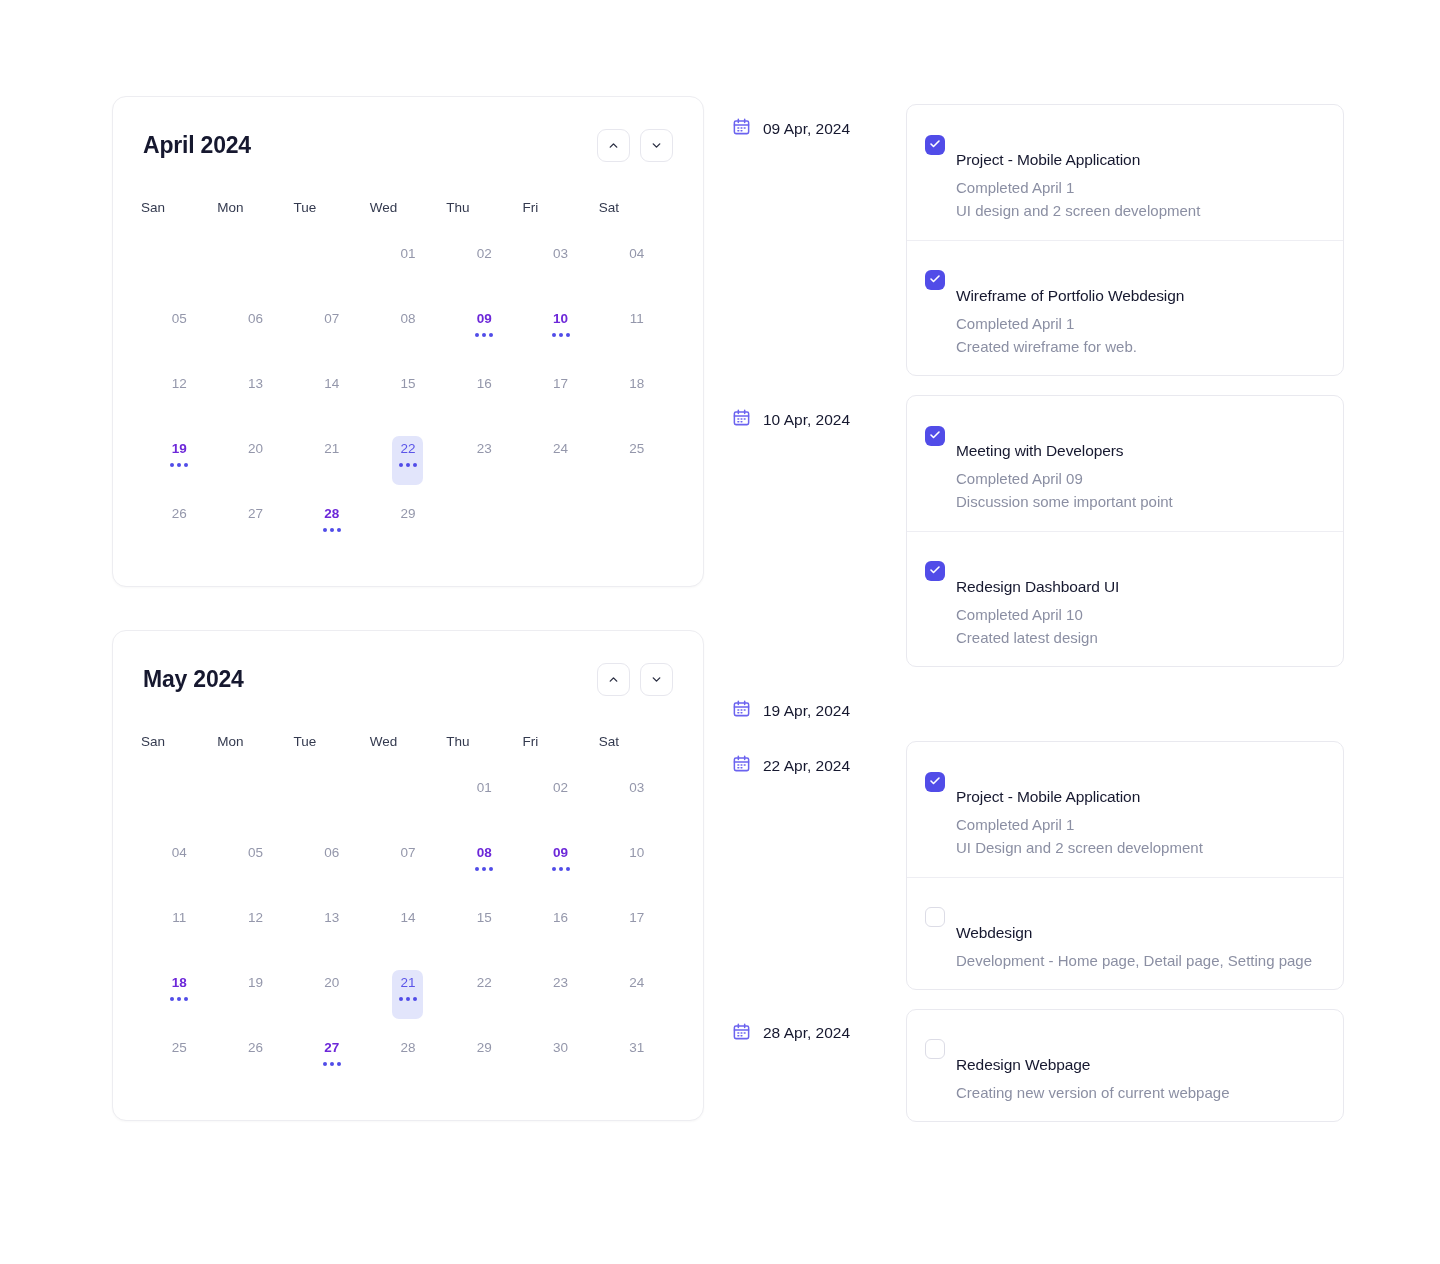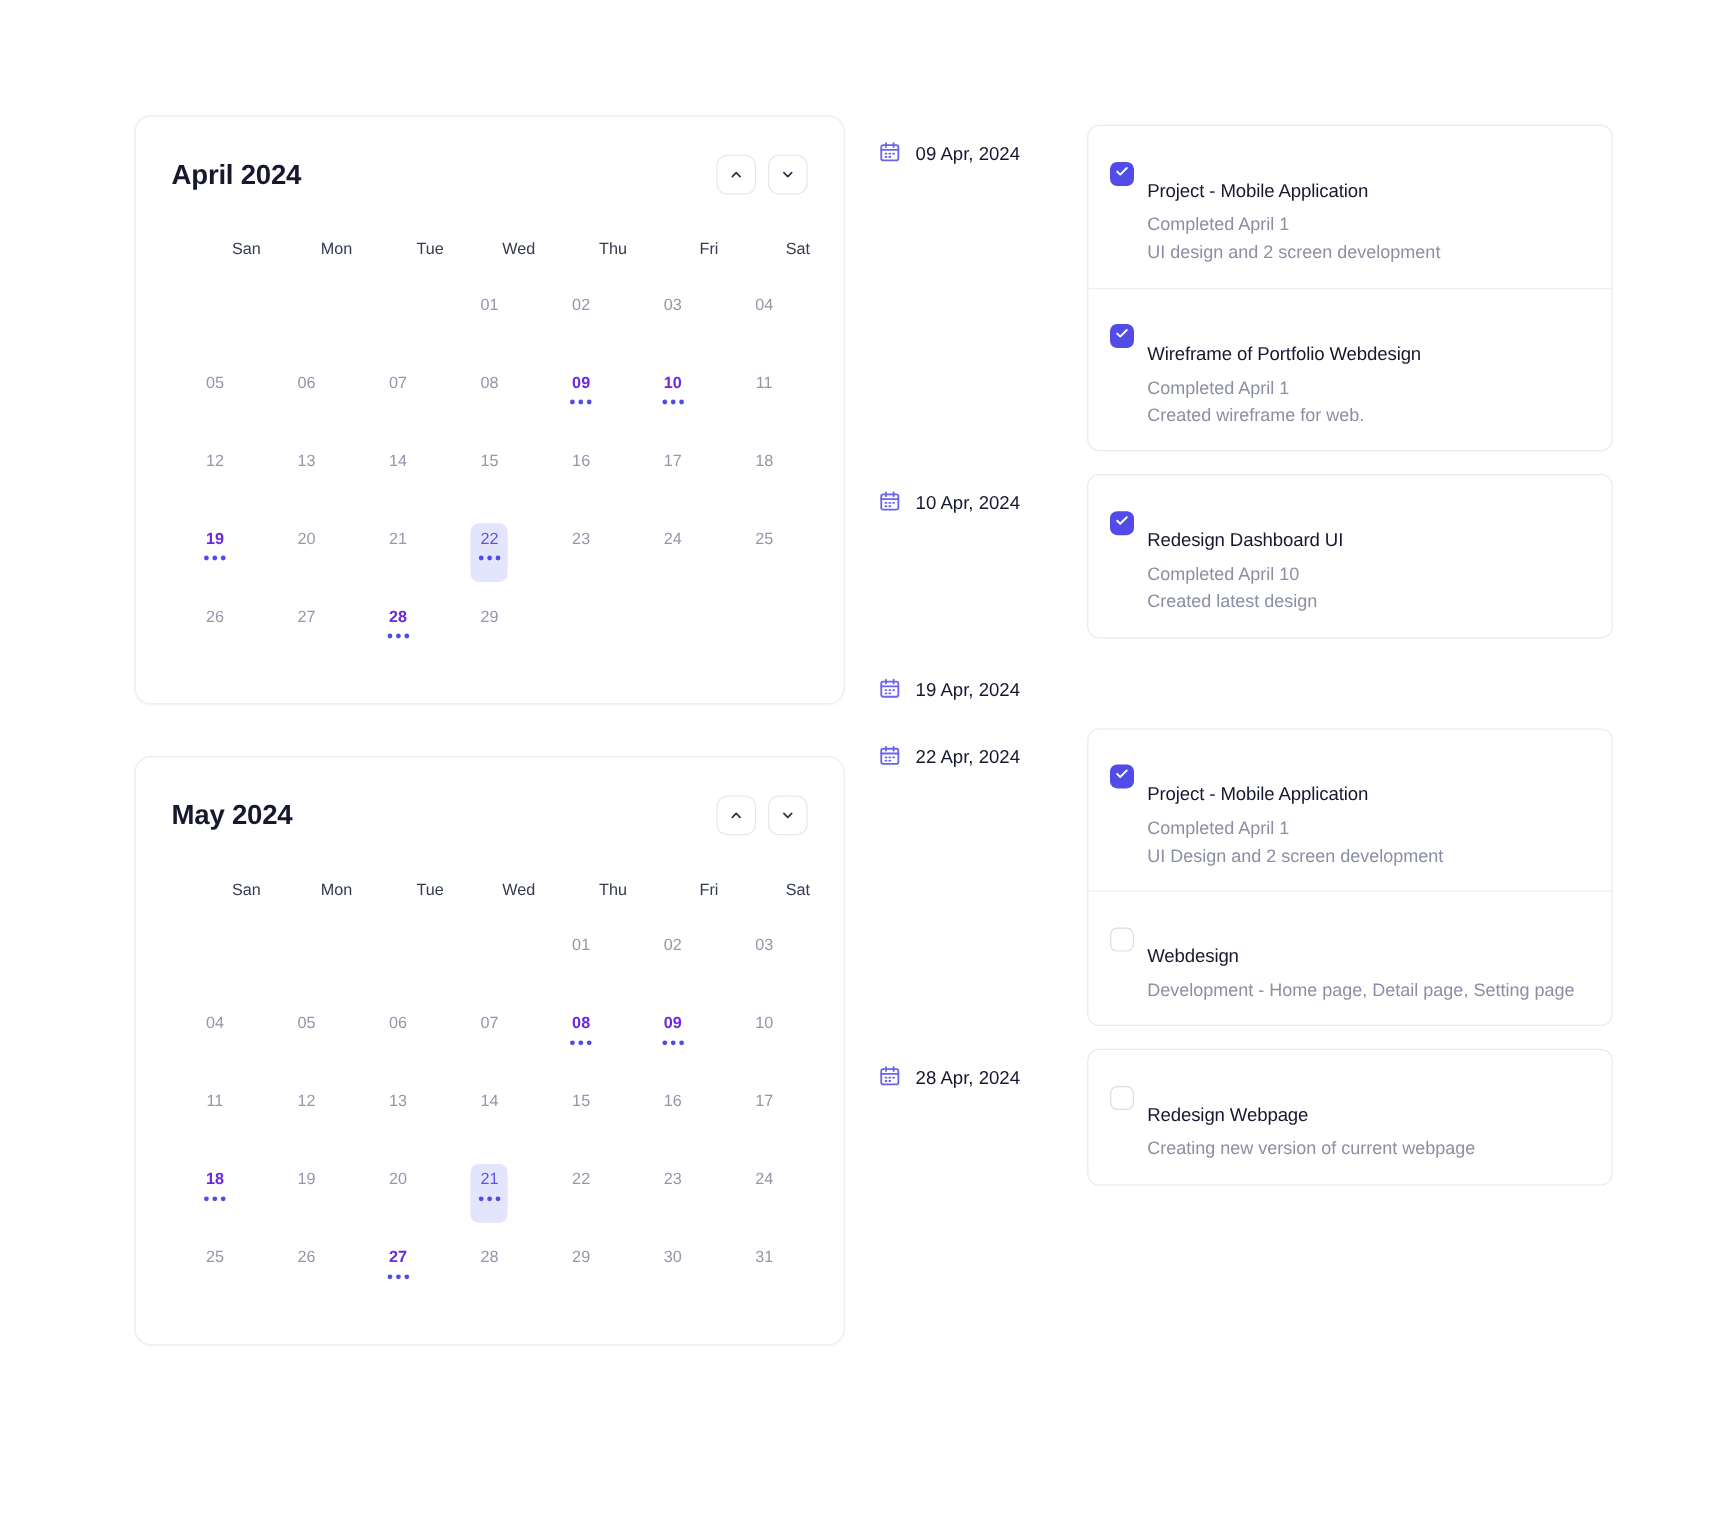--- a/index.html
+++ b/index.html
@@ -69,21 +69,21 @@
     cursor: pointer;
   }
   .nav-btn svg { display: block; }
 
   .weekdays {
     display: grid;
     grid-template-columns: repeat(7, 1fr);
     margin-bottom: 16px;
   }
   .weekday {
-    text-align: right;
+    text-align: left;
     font-size: 13.5px;
     color: #343a4f;
     font-weight: 400;
   }
 
   .days {
     display: grid;
     grid-template-columns: repeat(7, 1fr);
     grid-auto-rows: 65px;
   }
@@ -743,20 +743,34 @@
           <span class="date-label">10 Apr, 2024</span>
         </div>
         <div class="task-card">
           <div class="task-item">
             <div class="task-top">
               <span class="checkbox checked">
                 <span><svg width="12" height="12" viewBox="0 0 24 24" fill="none" stroke="#ffffff" stroke-width="3.2" stroke-linecap="round" stroke-linejoin="round">
                     <polyline points="20 6 9 17 4 12"></polyline>
                   </svg></span>
               </span>
+              <span class="task-title">Meeting with Developers</span>
+            </div>
+            <div class="task-meta">
+              <div>Completed April 09</div>
+              <div>Discussion some important point</div>
+            </div>
+          </div>
+          <div class="task-item">
+            <div class="task-top">
+              <span class="checkbox checked">
+                <span><svg width="12" height="12" viewBox="0 0 24 24" fill="none" stroke="#ffffff" stroke-width="3.2" stroke-linecap="round" stroke-linejoin="round">
+                    <polyline points="20 6 9 17 4 12"></polyline>
+                  </svg></span>
+              </span>
               <span class="task-title">Redesign Dashboard UI</span>
             </div>
             <div class="task-meta">
               <div>Completed April 10</div>
               <div>Created latest design</div>
             </div>
           </div>
         </div>
       </div>
       <div class="agenda-group">

